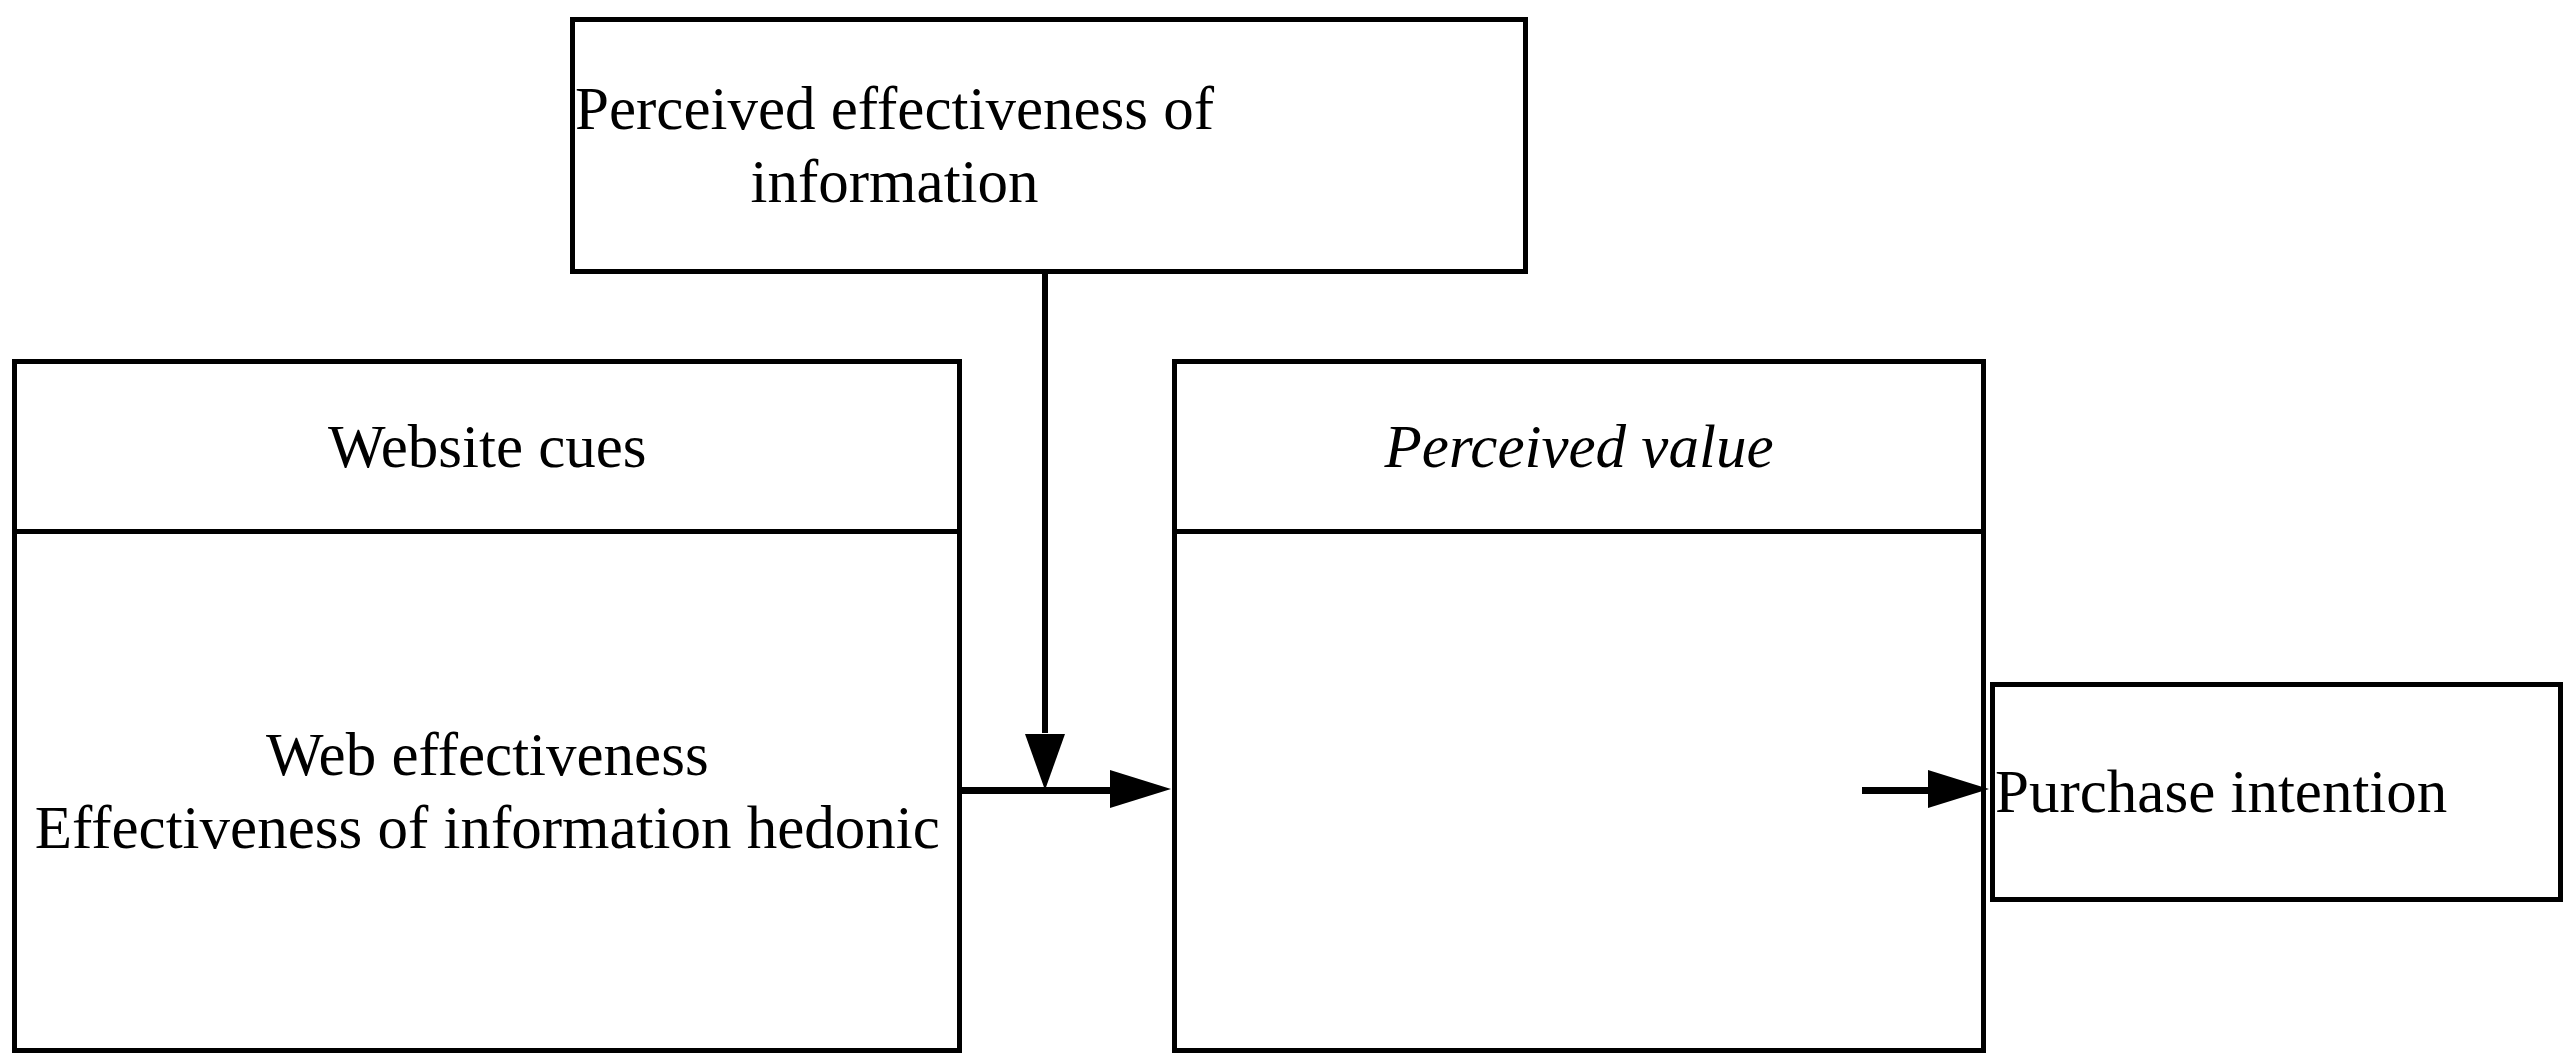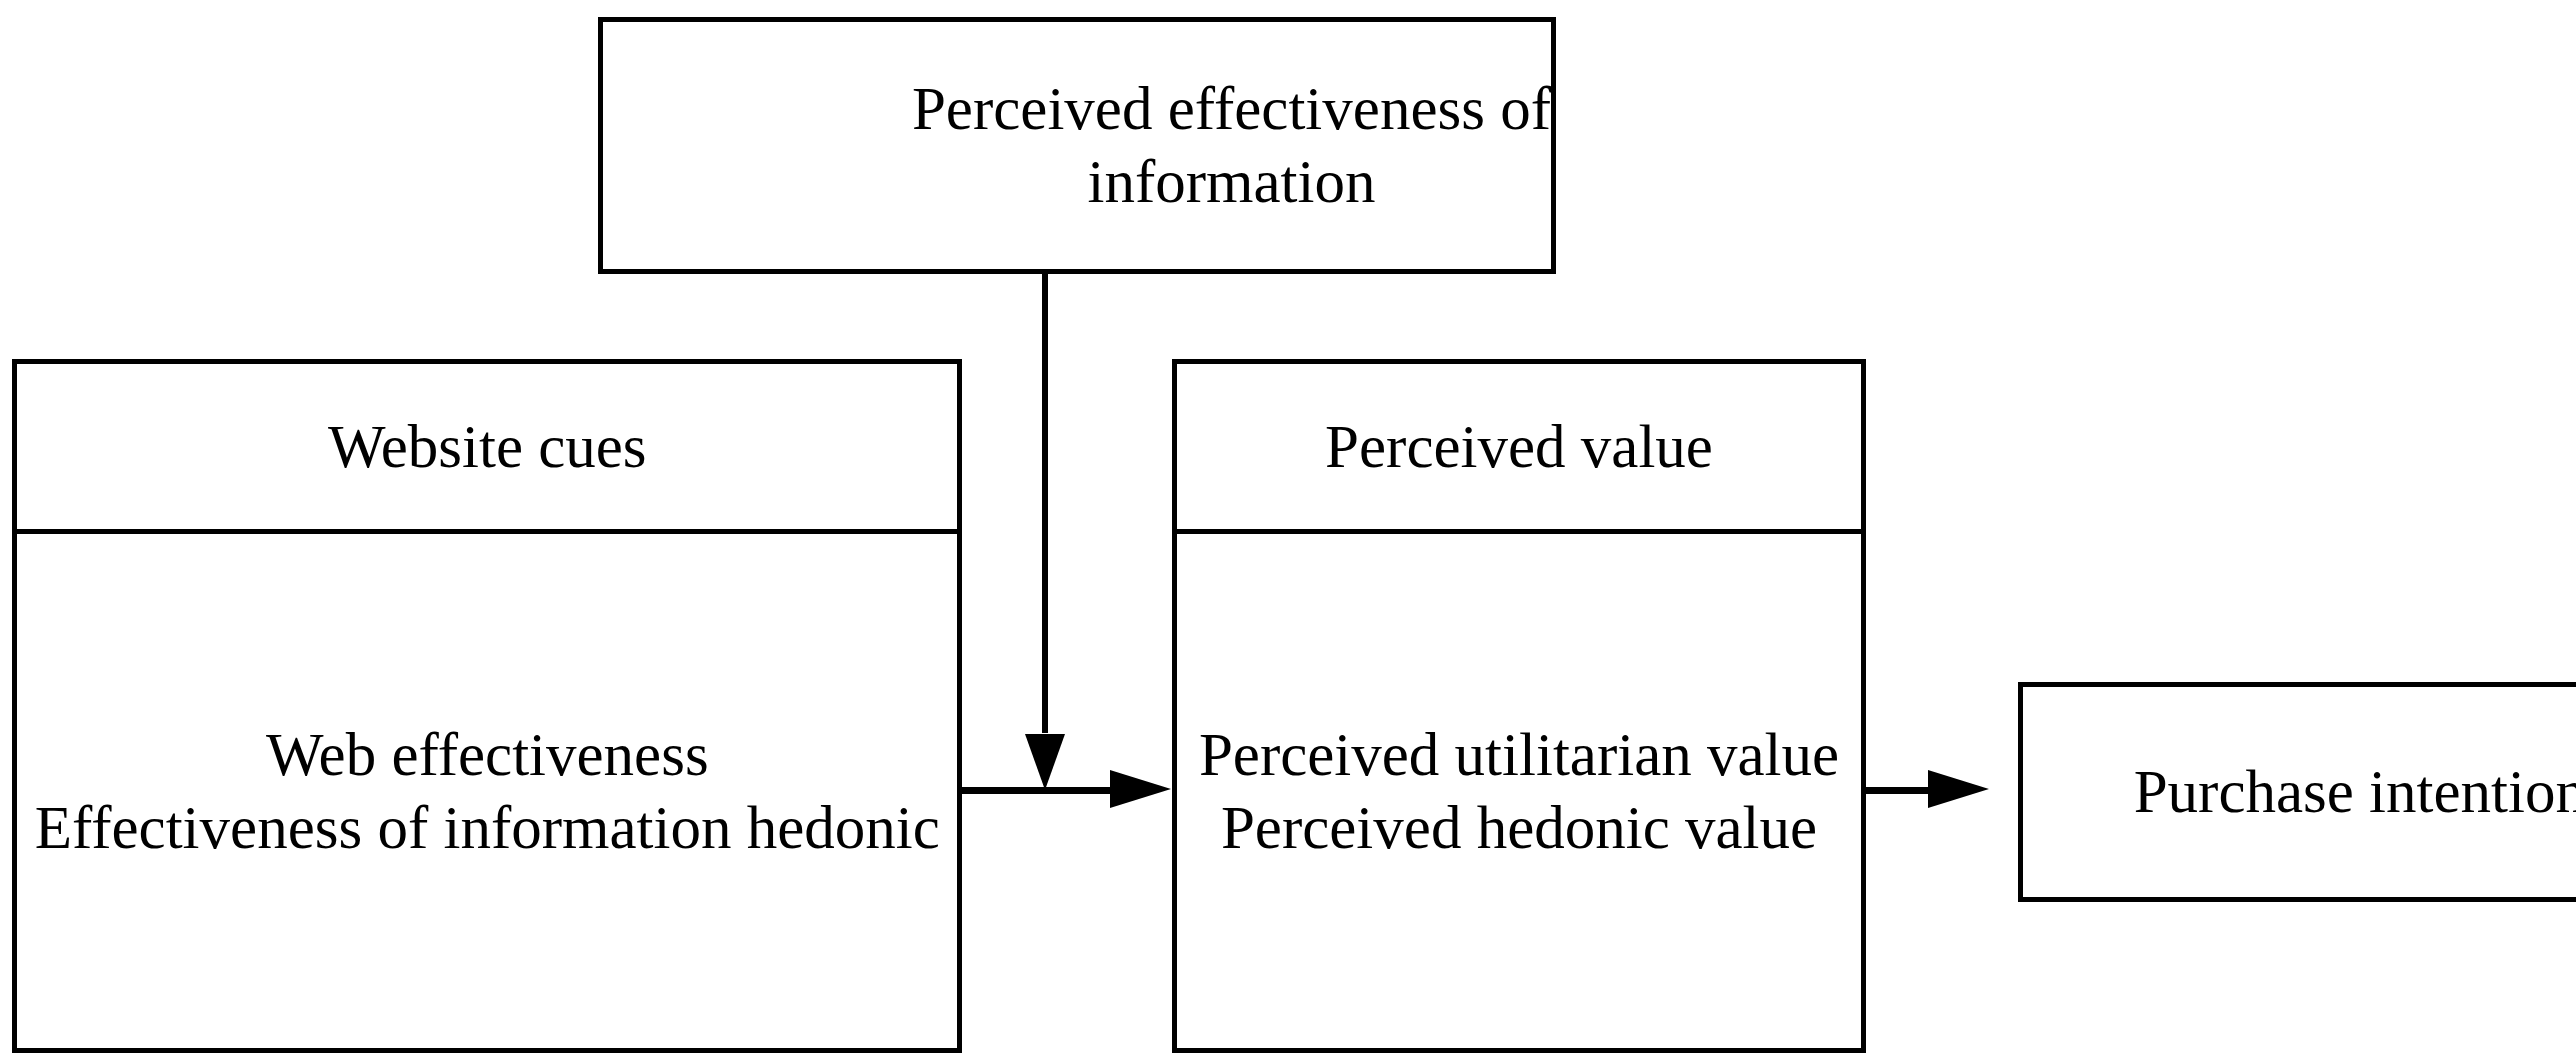--- a/index.html
+++ b/index.html
@@ -18,23 +18,22 @@
   }
   .box {
     position: absolute;
     box-sizing: border-box;
     border: 5.3px solid #000000;
     background: #ffffff;
     display: flex;
     flex-direction: column;
   }
   .box-center {
-    align-items: flex-end;
+    align-items: flex-start;
     justify-content: center;
-    margin-left: 28px;
   }
   .box-text {
     text-align: center;
     font-size: 61px;
     line-height: 1.2;
   }
   .split-header {
     box-sizing: border-box;
     height: 170px;
     border-bottom: 5.3px solid #000000;
@@ -71,21 +70,21 @@
   }
   .arrowhead-right {
     border-top: 19.4px solid transparent;
     border-bottom: 19.4px solid transparent;
     border-left: 61px solid #000000;
   }
 
   
   #top-box        { left: 570px;  top: 16.5px;   width: 958px; height: 257px; }
   #left-box       { left: 12.3px;   top: 359px;  width: 950px; height: 694px; }
-  #middle-box     { left: 1172px; top: 359px;  width: 694px; height: 694px; }
+  #middle-box     { left: 1172px; top: 359px;  width: 814px; height: 694px; font-style: italic; }
   #right-box      { left: 1990px; top: 682px; width: 573px;  height: 220px; }
 
   #v-shaft        { left: 1042px; top: 270px;  width: 5.9px;  height: 463px; }
   #v-head         { left: 1025px; top: 734px; }
 
   #h1-shaft       { left: 959px; top: 787px; width: 154px; height: 6.5px; }
   #h1-head        { left: 1110px; top: 770px; }
 
   #h2-shaft       { left: 1862px; top: 787px; width: 68px; height: 6.5px; }
   #h2-head        { left: 1928px; top: 770px; }
@@ -105,24 +104,20 @@
   <div id="left-box" class="box">
     <div class="split-header">Website cues</div>
     <div class="split-body">
       <div>Web effectiveness</div>
       <div>Effectiveness of information hedonic</div>
     </div>
   </div>
 
   <div id="middle-box" class="box">
     <div class="split-header">Perceived value</div>
-    <div class="split-body">
-      <div>Perceived utilitarian value</div>
-      <div>Perceived hedonic value</div>
-    </div>
   </div>
 
   <div id="right-box" class="box box-center">
     <div class="box-text">Purchase intention</div>
   </div>
 
   <div>
     <div id="v-shaft" class="shaft"></div>
     <div id="v-head" class="arrowhead arrowhead-down"></div>
   </div>

